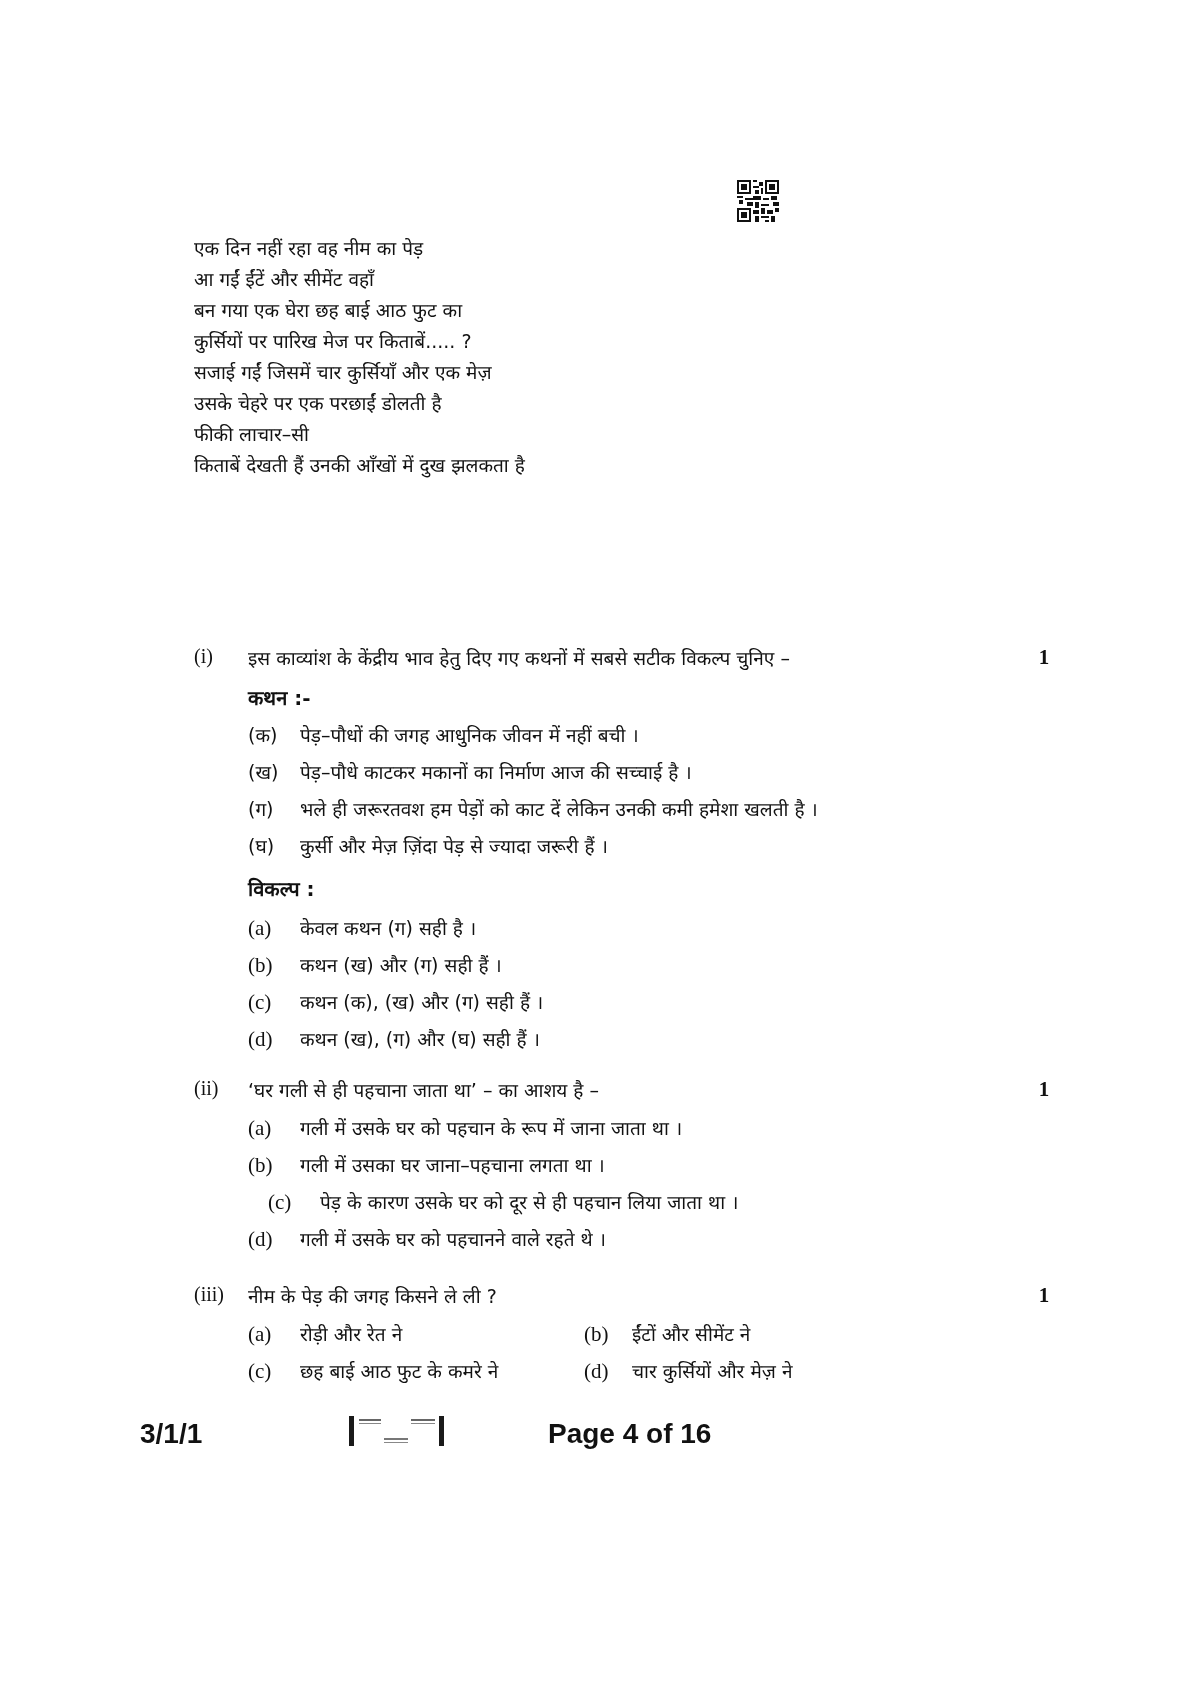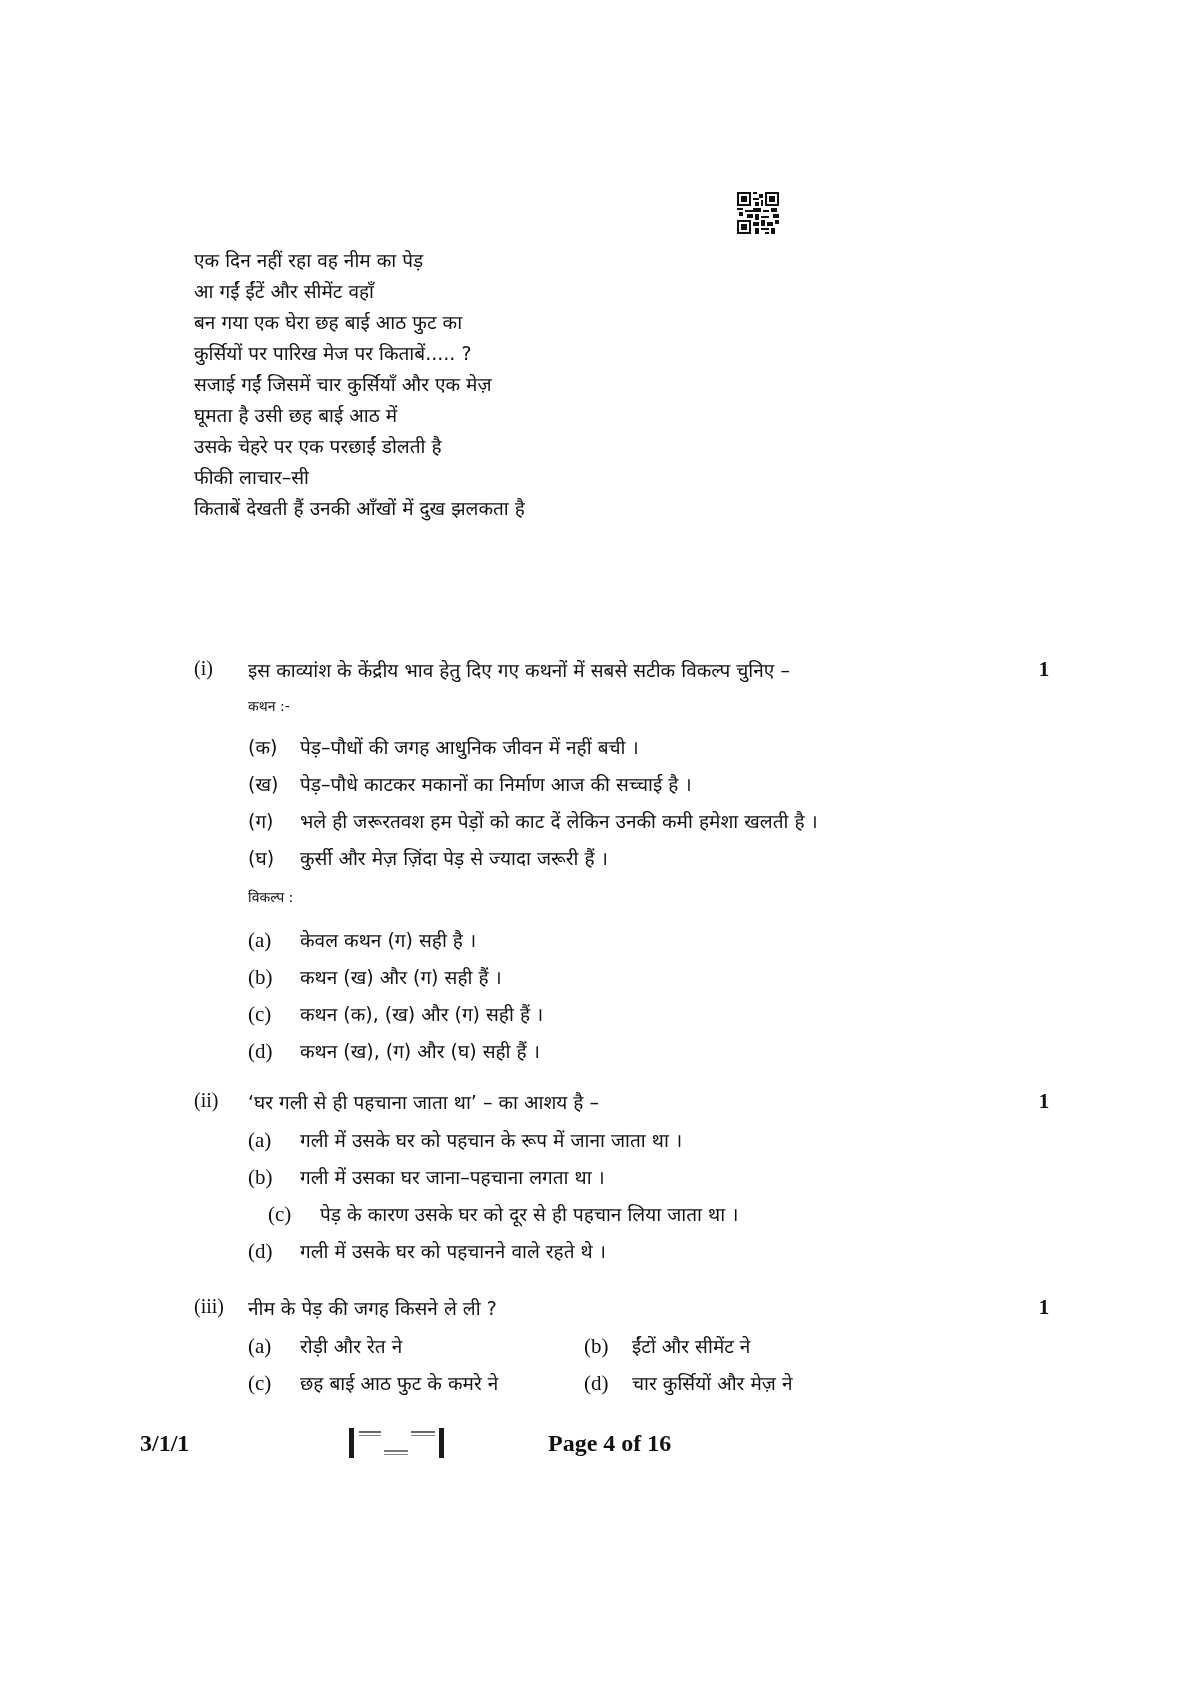--- a/index.html
+++ b/index.html
@@ -10,21 +10,21 @@
     body {
       width: 1190px;
       height: 1683px;
       position: relative;
       overflow: hidden;
       font-family: "DejaVu Sans", "Liberation Sans", sans-serif;
       color: #111111;
     }
     .page {
       position: absolute;
-      left: 0; top: 12px;
+      left: 0; top: 0;
       width: 1190px; height: 1189px;
     }
     .qr {
       position: absolute;
       left: 737px; top: 180px;
       width: 42px; height: 42px;
     }
     .poem {
       position: absolute;
       left: 194px; top: 233px;
@@ -57,42 +57,42 @@
       left: 840px;
       width: 20px;
       text-align: center;
       font-family: "Liberation Serif", "DejaVu Serif", serif;
       font-weight: bold;
       font-size: 21px;
     }
     .heading {
       position: absolute;
       left: 54px;
-      font-weight: normal;
-      font-size: 14px;
+      font-weight: bold;
+      font-size: 20px;
       white-space: nowrap;
     }
     .opt {
       position: absolute;
       white-space: nowrap;
     }
     .opt .lbl {
       display: inline-block;
       width: 52px;
     }
     .opt .lbl.latin {
       font-family: "Liberation Serif", "DejaVu Serif", serif;
       font-size: 21px;
     }
     .footer {
       position: absolute;
       top: 1418px;
-      font-family: Liberation Serif, serif;
+      font-family: Liberation Sans, sans-serif;
       font-weight: bold;
-      font-size: 24px;
+      font-size: 28px;
     }
     .barcode {
       position: absolute;
       left: 349px; top: 1416px;
       width: 96px; height: 32px;
     }
   </style>
 </head>
 <body>
 
@@ -135,21 +135,20 @@
         <rect x="14" y="20" width="2" height="1"></rect>
     </g>
   </svg>
 
   <ul class="poem">
     <li>एक दिन नहीं रहा वह नीम का पेड़</li>
     <li>आ गईं ईंटें और सीमेंट वहाँ</li>
     <li>बन गया एक घेरा छह बाई आठ फुट का</li>
     <li>कुर्सियों पर पारिख मेज पर किताबें..... ?</li>
     <li>सजाई गईं जिसमें चार कुर्सियाँ और एक मेज़</li>
-    <li>घूमता है उसी छह बाई आठ में</li>
     <li>उसके चेहरे पर एक परछाईं डोलती है</li>
     <li>फीकी लाचार–सी</li>
     <li>किताबें देखती हैं उनकी आँखों में दुख झलकता है</li>
   </ul>
 
   <div class="q" style="top:645px;">
     <span class="qnum" style="top:0;">(i)</span>
     <span class="qtext" style="top:0;">इस काव्यांश के केंद्रीय भाव हेतु दिए गए कथनों में सबसे सटीक विकल्प चुनिए –</span>
     <span class="marks" style="top:0;">1</span>
 

